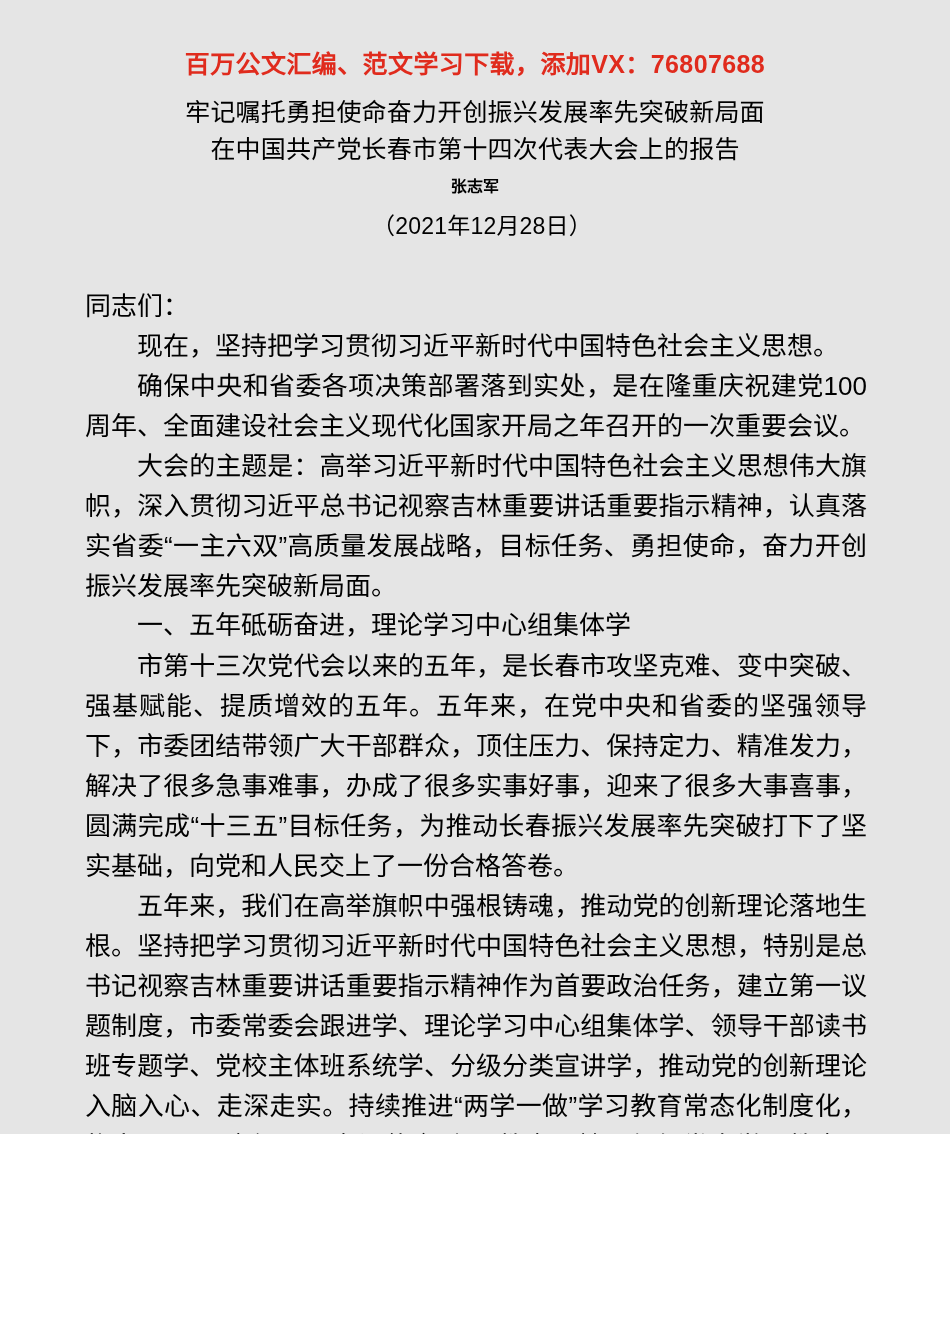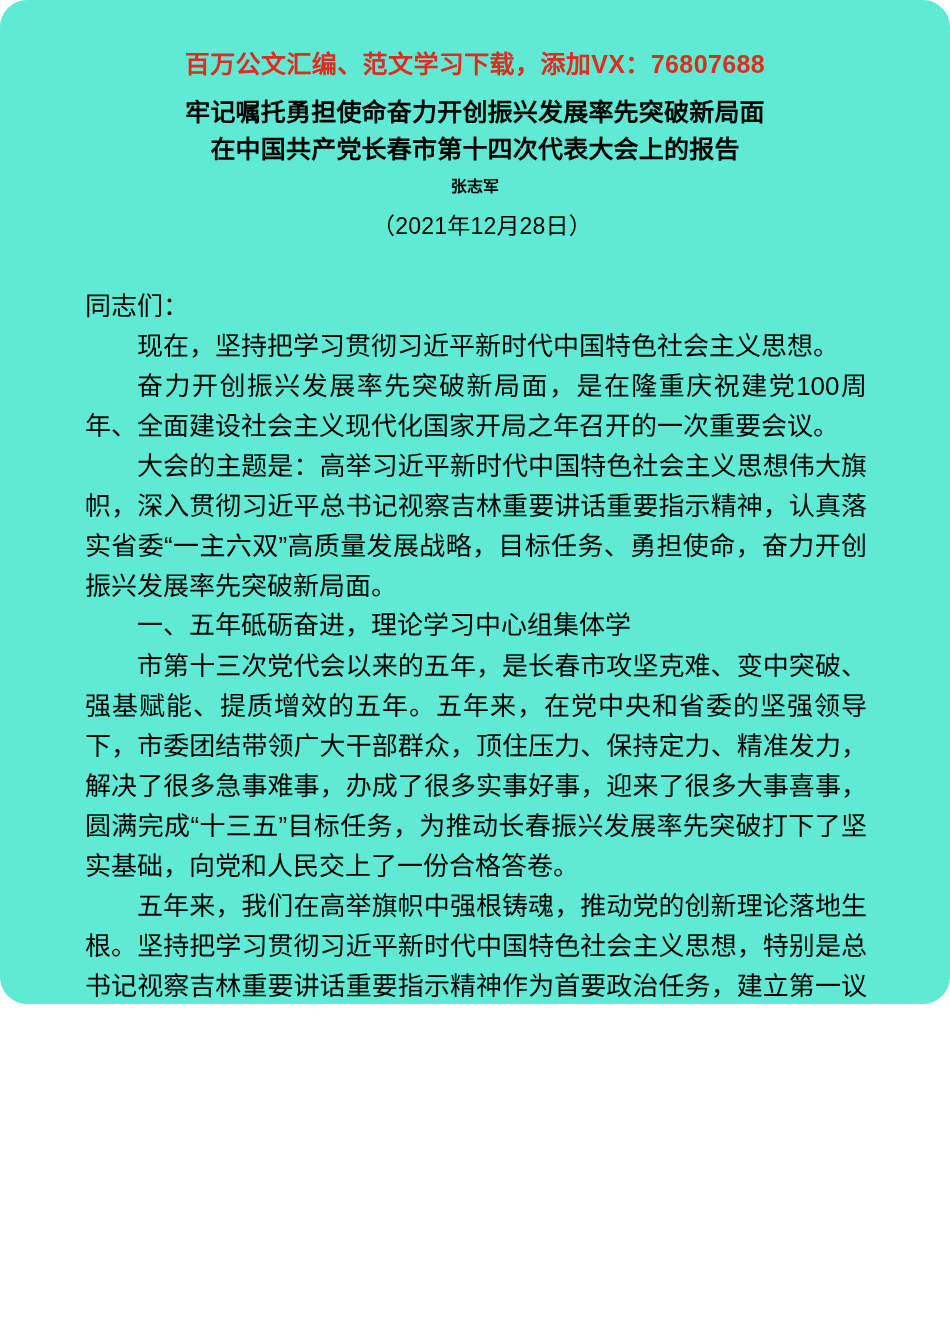--- a/index.html
+++ b/index.html
@@ -5,27 +5,26 @@
 <style>
   html, body {
     margin: 0;
     padding: 0;
     background: #ffffff;
   }
 
   .page {
     position: relative;
     width: 950px;
-    height: 1004px;
-    background: #5eead4;
+    height: 1134px;
+    background: #e5e5e5;
     overflow: hidden;
     font-family: "Liberation Sans", "DejaVu Sans", sans-serif;
     color: #000000;
     box-sizing: border-box;
-    border-radius: 27px;
   }
 
   
   .promo-banner {
     position: absolute;
     top: 44px;
     left: 0;
     width: 950px;
     text-align: center;
     font-size: 25px;
@@ -39,21 +38,21 @@
   .title-block {
     position: absolute;
     top: 94px;
     left: 0;
     width: 950px;
     text-align: center;
   }
 
   .doc-title-line {
     font-size: 25px;
-    font-weight: 700;
+    font-weight: 400;
     line-height: 37px;
     letter-spacing: 0.2px;
     white-space: nowrap;
   }
 
   .doc-author {
     font-size: 16px;
     font-weight: 700;
     line-height: 38px;
     letter-spacing: 0.2px;
@@ -148,21 +147,21 @@
     <div class="doc-author">张志军</div>
     <div class="doc-date">（2021年12月28日）</div>
   </div>
 
   <div class="body-block">
 
     <p class="salutation">同志们：</p>
 
     <p class="para">现在，坚持把学习贯彻习近平新时代中国特色社会主义思想。</p>
 
-    <p class="para">奋力开创振兴发展率先突破新局面，是在隆重庆祝建党100周年、全面建设社会主义现代化国家开局之年召开的一次重要会议。</p>
+    <p class="para">确保中央和省委各项决策部署落到实处，是在隆重庆祝建党100周年、全面建设社会主义现代化国家开局之年召开的一次重要会议。</p>
 
     <p class="para">大会的主题是：高举习近平新时代中国特色社会主义思想伟大旗帜，深入贯彻习近平总书记视察吉林重要讲话重要指示精神，认真落实省委“一主六双”高质量发展战略，目标任务、勇担使命，奋力开创振兴发展率先突破新局面。</p>
 
     <p class="section-heading">一、五年砥砺奋进，理论学习中心组集体学</p>
 
     <p class="para">市第十三次党代会以来的五年，是长春市攻坚克难、变中突破、强基赋能、提质增效的五年。五年来，在党中央和省委的坚强领导下，市委团结带领广大干部群众，顶住压力、保持定力、精准发力，解决了很多急事难事，办成了很多实事好事，迎来了很多大事喜事，圆满完成“十三五”目标任务，为推动长春振兴发展率先突破打下了坚实基础，向党和人民交上了一份合格答卷。</p>
 
     <p class="para">五年来，我们在高举旗帜中强根铸魂，推动党的创新理论落地生根。坚持把学习贯彻习近平新时代中国特色社会主义思想，特别是总书记视察吉林重要讲话重要指示精神作为首要政治任务，建立第一议题制度，市委常委会跟进学、理论学习中心组集体学、领导干部读书班专题学、党校主体班系统学、分级分类宣讲学，推动党的创新理论入脑入心、走深走实。持续推进“两学一做”学习教育常态化制度化，扎实开展“不忘初心、牢记使命”主题教育，精心组织党史学习教育，认真开展庆祝改革开放40周年、新中国成立70周年、中国共产党成立100周年等系列活动，弘扬伟大建党精神。深入开展党的十九大和十九届历次全会精神教育培训和宣传宣讲。制定出台落实总书记重要讲话重要指示精神系列文件和“施工图”，扎实做好中央和省委各类巡视、督导及“回头看”反馈问题整改，全覆盖开展政治巡察，确保中央和省委各项决策部署落到实处。</p>
 
   </div>

